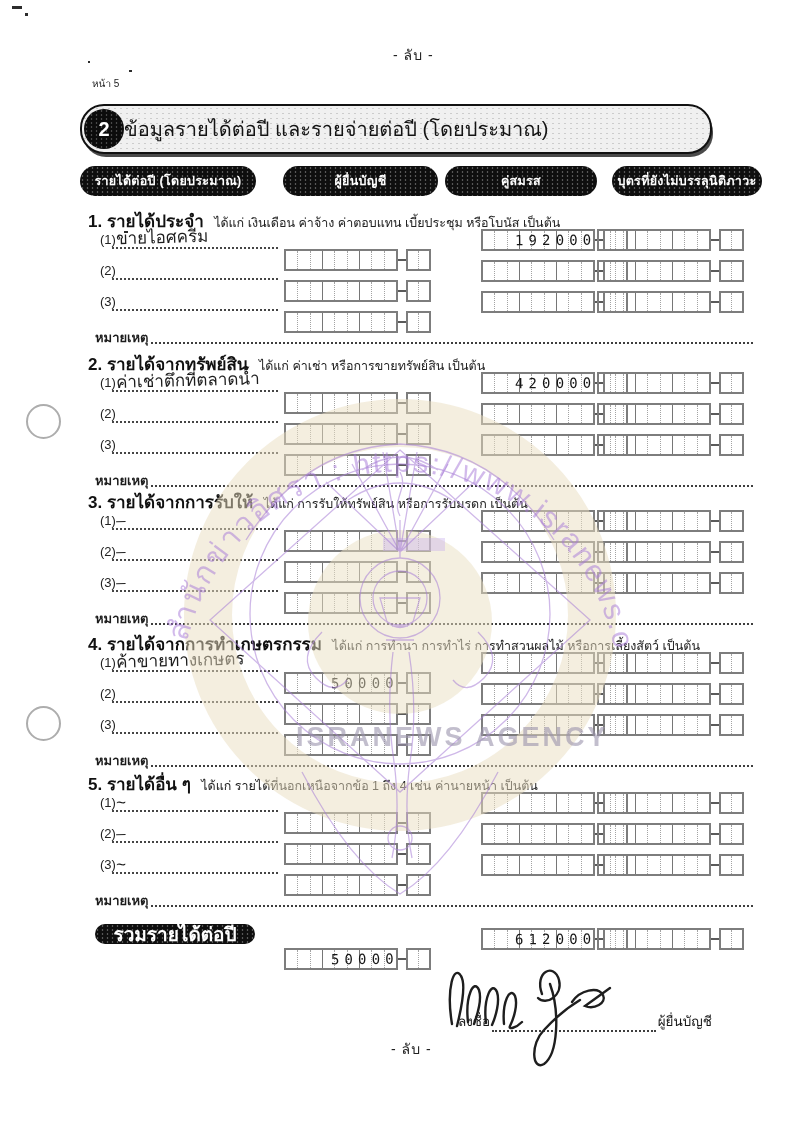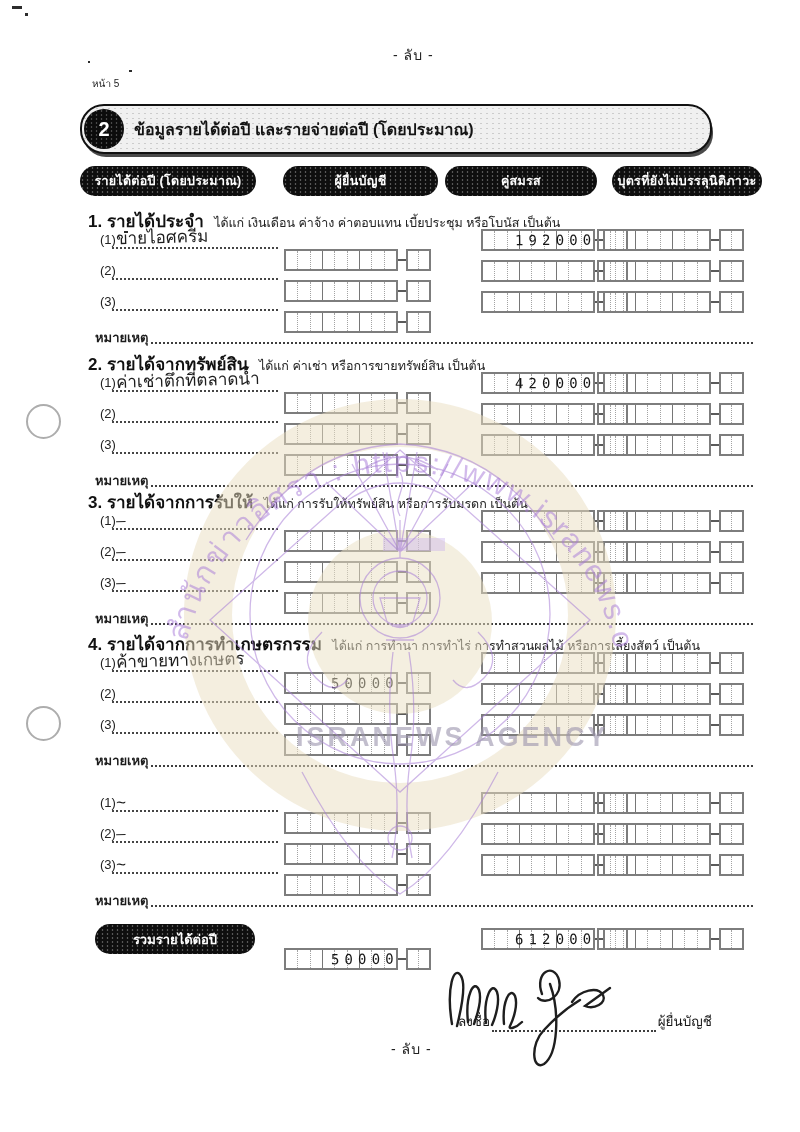--- a/index.html
+++ b/index.html
@@ -18,21 +18,21 @@
     box-shadow:2px 4px 0 -1px #4a4a4a;
     display:flex;align-items:center;
   }
   #header-num{
     width:40px;height:40px;border-radius:50%;background:#0c0c0c;color:#fff;
     display:flex;align-items:center;justify-content:center;font-weight:bold;font-size:20px;
     margin-left:2px;flex:0 0 auto;
     background-image:radial-gradient(rgba(255,255,255,0.25) 1px, transparent 1.2px);
     background-size:5px 4px;
   }
-  #header-title{margin-left:10px;font-weight:bold;font-size:16px;color:#141414;}
+  #header-title{font-weight:normal;font-size:20px;color:#141414;}
 
   
   .pill{
     top:166px;height:30px;border-radius:15px;background-color:#0e0e0e;color:#fefefe;
     display:flex;align-items:center;justify-content:center;
     font-weight:bold;font-size:12.5px;letter-spacing:0.3px;
     background-image:radial-gradient(rgba(255,255,255,0.30) 1px, transparent 1.2px);
     background-size:5px 4px;
   }
   #pill-1{left:80px;width:176px;}
@@ -64,22 +64,22 @@
     font-family:"DejaVu Sans Mono",monospace;font-size:14px;letter-spacing:5.1px;
     color:#161616;white-space:pre;transform:rotate(-0.5deg);
   }
 
   .note{position:absolute;left:95px;top:120px;width:658px;display:flex;align-items:flex-start;font-weight:bold;}
   .notelabel{font-size:13px;color:#1c1c1c;flex:0 0 auto;}
   .notedots{flex:1;height:15px;border-bottom:2px dotted #3e3e3e;margin-left:2px;}
 
   
   #total-pill{
-    left:95px;top:924px;width:160px;height:30px;border-radius:16px;background-color:#0e0e0e;color:#fff;
-    display:flex;align-items:center;justify-content:center;font-weight:bold;font-size:13px;
+    left:95px;top:924px;width:160px;height:20px;border-radius:16px;background-color:#0e0e0e;color:#fff;
+    display:flex;align-items:center;justify-content:center;font-weight:bold;font-size:19px;
     background-image:radial-gradient(rgba(255,255,255,0.30) 1px, transparent 1.2px);
     background-size:5px 4px;
   }
   #total-fields{left:0;top:928px;width:800px;height:22px;}
 
   
   #sig-line{left:458px;top:1006px;width:254px;height:26px;display:flex;align-items:flex-end;}
   #sig-line .siglabel{font-size:13.5px;flex:0 0 auto;color:#171717;}
   #sig-line .sigdots{flex:1;height:14px;border-bottom:2px dotted #3e3e3e;margin:0 2px;}
   #sig-svg{left:438px;top:950px;width:185px;height:120px;z-index:4;}
@@ -899,20 +899,24 @@
           </span>
         </span>
     </div>
     <div class="note">
       <span class="notelabel">หมายเหตุ</span>
         <span class="notedots"></span>
     </div>
   </div>
 
   <div class="section" style="top:770px;">
+    <div class="sec-title">
+      <span class="t-main">5. รายได้อื่น ๆ</span>
+      <span class="t-desc">ได้แก่ รายได้ที่นอกเหนือจากข้อ 1 ถึง 4 เช่น ค่านายหน้า เป็นต้น</span>
+    </div>
     <div class="frow" style="top:22px;">
       <span class="rowno">(1)</span>
       <span class="nameline"></span>
       <span class="handname">~</span>
       <span class="field f1">
           <span class="mainbox">
             <span class="val"></span>
             <span class="cell"></span>
             <span class="cell"></span>
             <span class="cell g"></span>

